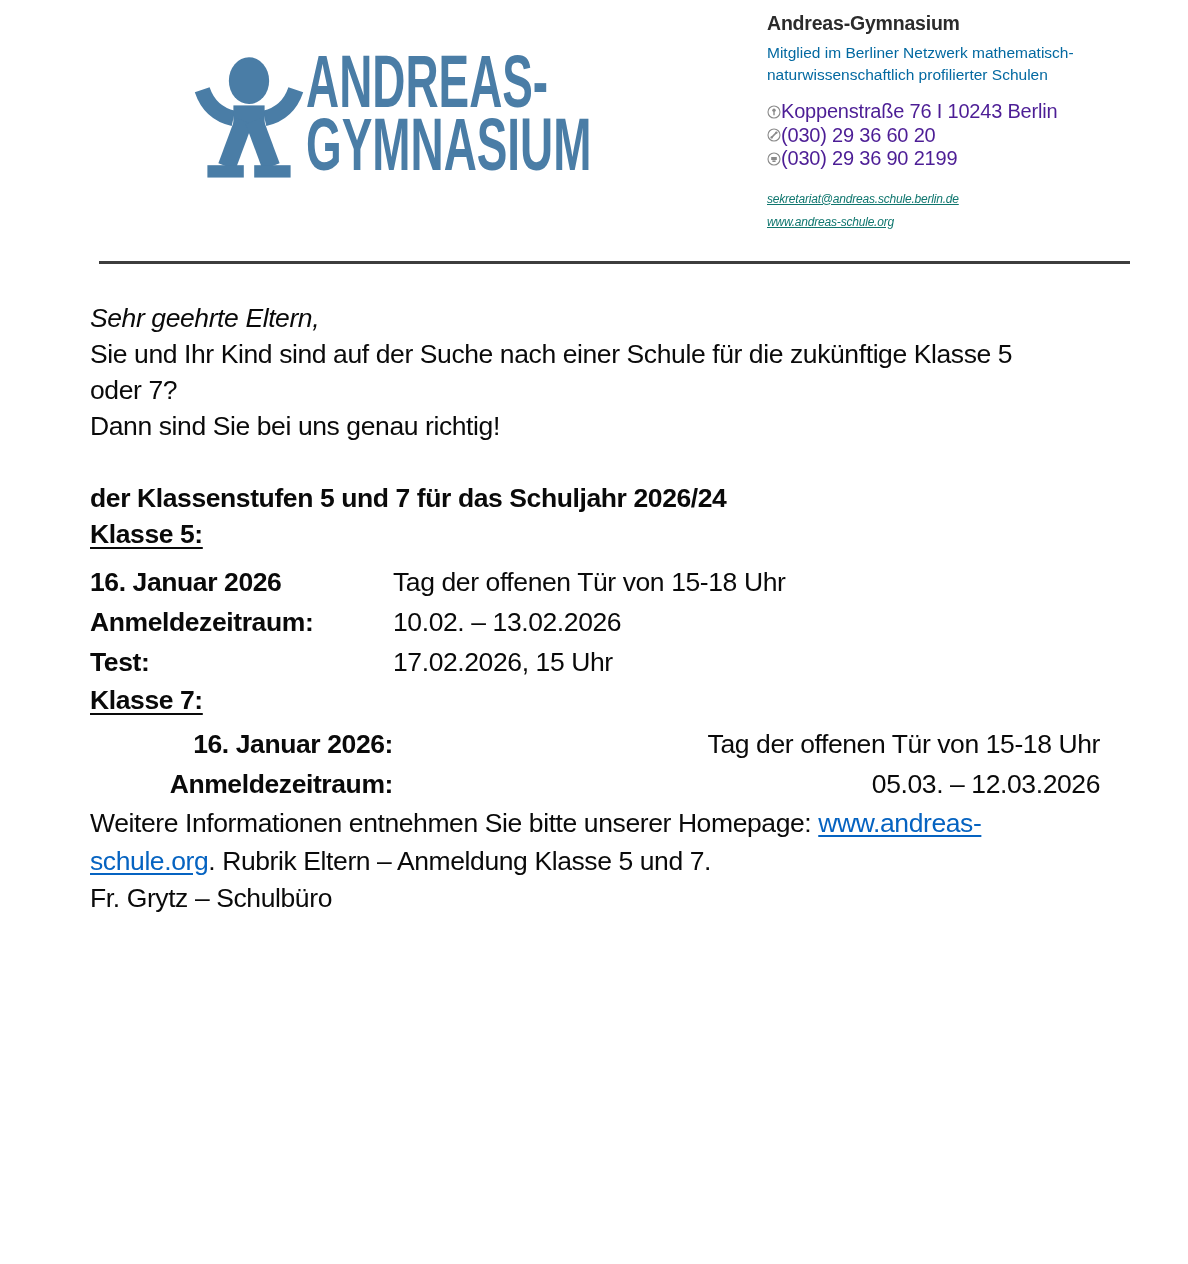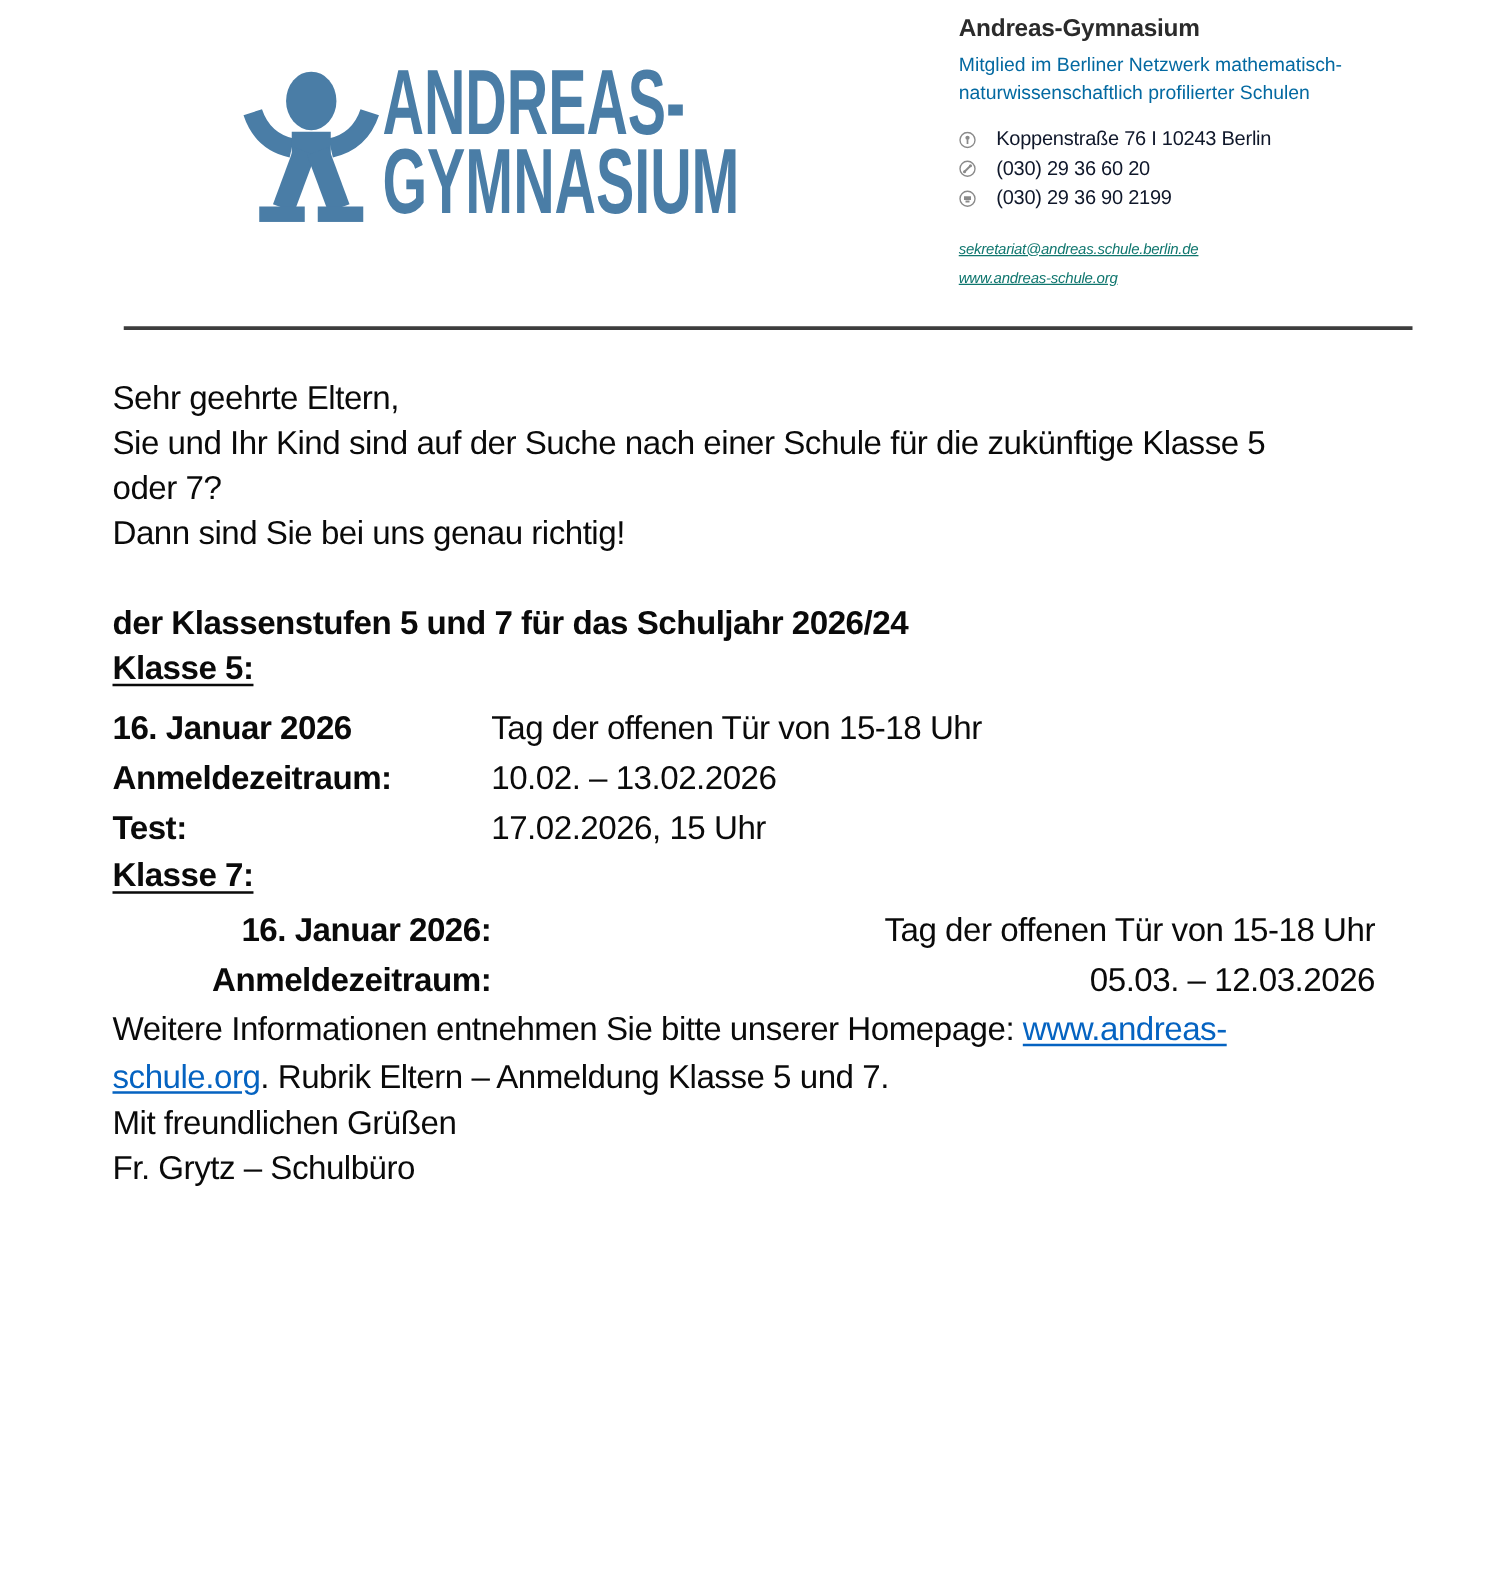--- a/index.html
+++ b/index.html
@@ -57,24 +57,24 @@
   .contact-subtitle {
     margin-top: 7px;
     font-size: 15.5px;
     line-height: 22px;
     color: #0369a1;
   }
   .contact-lines { margin-top: 14px; list-style: none; }
   .contact-line {
     display: flex;
     align-items: center;
-    gap: 16px;
-    font-size: 16px;
+    gap: 0;
+    font-size: 20px;
     line-height: 23.5px;
-    color: #0f172a;
+    color: #4c1d95;
     letter-spacing: -0.2px;
   }
   .contact-line .ic { flex: 0 0 14px; height: 14px; display: inline-block; }
   .contact-links { margin-top: 17px; }
   .contact-links a {
     display: block;
     font-size: 12px;
     line-height: 23px;
     color: #0f766e;
     text-decoration: underline;
@@ -99,21 +99,21 @@
     top: 300px;
     width: 1010px;
     font-size: 26.5px;
     line-height: 36px;
     letter-spacing: -0.4px;
     color: #0a0a0a;
   }
   .letter-body p { margin: 0; }
   .nowrap-line { white-space: nowrap; }
 
-  .salutation { margin-top: 5px; }
+  .salutation { margin-top: 5px; font-style: italic; }
   .intro { margin-top: 42px; }
   .welcome { margin-top: 42px; }
   .calendar-heading { margin-top: 10px; font-weight: 700; }
   .klasse-heading { font-weight: 700; text-decoration: underline; text-underline-offset: 4px; }
   .klasse5-heading { margin-top: 50px; }
   .klasse7-heading { margin-top: 58px; }
   .rows { margin-top: 10px; }
   .rows.k7 { margin-top: 6px; text-align: right; }
   .event-row { display: flex; line-height: 40px; }
   .event-label { flex: 0 0 303px; font-weight: 700; }
@@ -230,17 +230,16 @@
       <div class="event-row">
         <span class="event-label">Anmeldezeitraum:</span>
         <span class="event-value">05.03. – 12.03.2026</span>
       </div>
     </div>
 
     <p class="more-info">
       <span>Weitere Informationen entnehmen Sie bitte unserer Homepage: </span><a href="#"><span>www.andreas-</span><br><span>schule.org</span></a><span>. Rubrik Eltern – Anmeldung Klasse 5 und 7.</span>
     </p>
 
-    <p class="closing">Mit freundlichen Grüßen</p>
     <p class="signature">Fr. Grytz – Schulbüro</p>
 
   </div>
 </div>
 
 </body></html>

